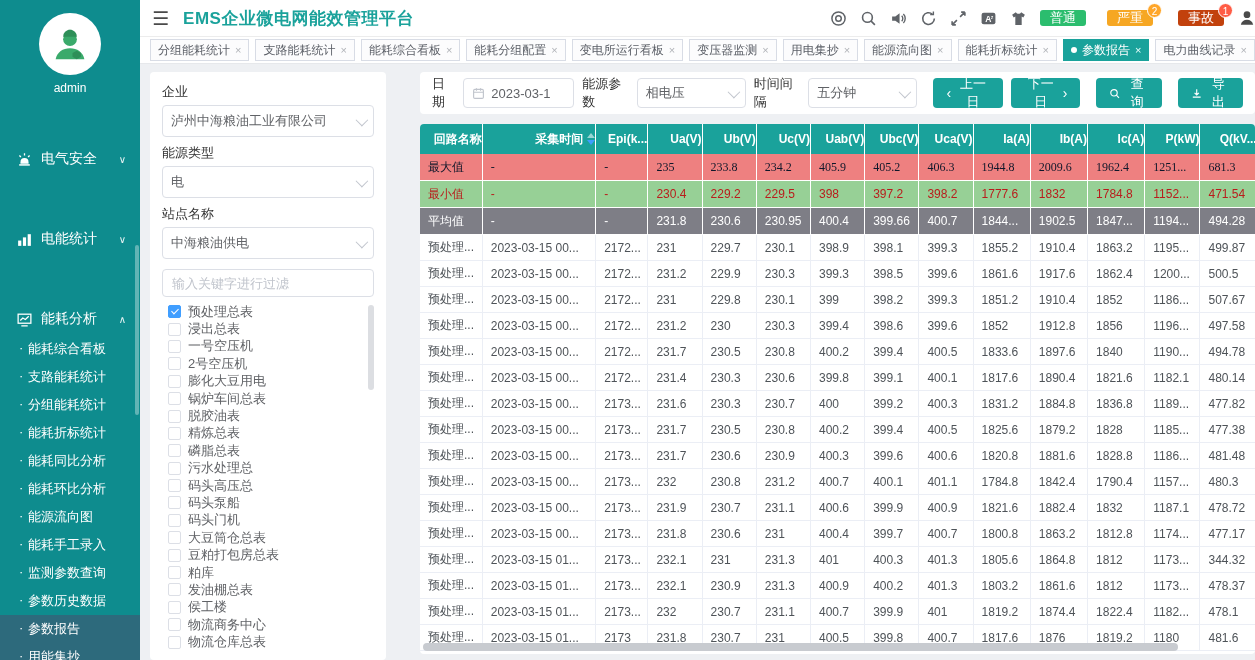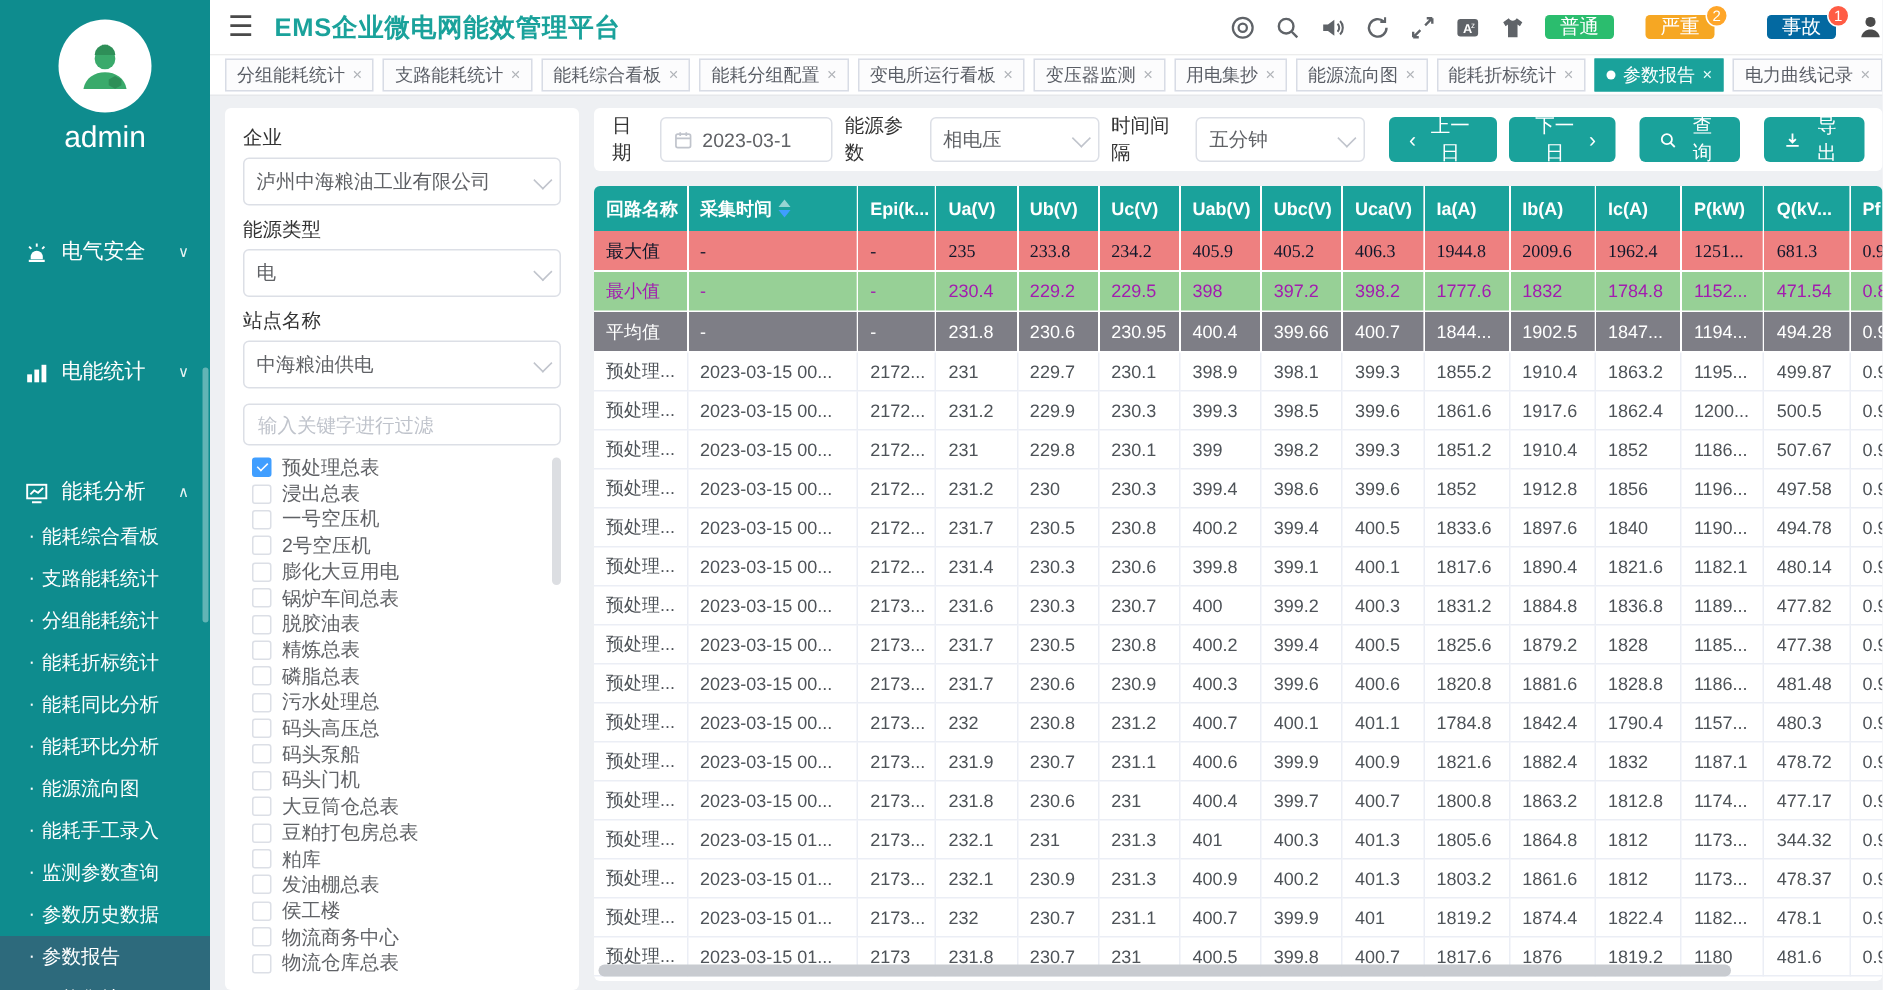--- a/index.html
+++ b/index.html
@@ -2,41 +2,41 @@
 <html><head>
 <meta charset="utf-8">
 <style>
   html,body{margin:0;padding:0;width:1255px;height:660px;overflow:hidden;
     font-family:"Liberation Sans","DejaVu Sans",sans-serif;background:#eef0f3;}
   .app{display:flex;width:1255px;height:660px;}
 
   
   .sidebar{width:140px;min-width:140px;background:#0e8c8e;color:#fff;position:relative;overflow:hidden;}
   .avatar-wrap{width:62px;height:62px;border-radius:50%;background:#fff;margin:13px auto 6px;display:flex;align-items:center;justify-content:center;}
-  .username{text-align:center;font-size:20px;margin-bottom:12px;}
+  .username{text-align:center;font-size:12px;margin-bottom:12px;}
   .nav-item{display:flex;align-items:center;gap:8px;padding:7px 8px 7px 16px;font-size:14px;cursor:pointer;margin-top:48px;}
   .nav-item .mi{width:17px;height:17px;display:inline-flex;}
   .nav-item .chev{margin-left:auto;margin-right:6px;font-size:10px;opacity:.9;}
   .nav-sub{padding:5px 4px 5px 28px;font-size:13px;cursor:pointer;position:relative;white-space:nowrap;}
   .nav-sub::before{content:"·";position:absolute;left:19px;}
   .nav-sub.active{background:#2d6a7c;}
   .side-scroll{position:absolute;right:1px;top:245px;width:4px;height:170px;background:rgba(255,255,255,.35);border-radius:2px;}
 
   
   .main{flex:1;display:flex;flex-direction:column;min-width:0;}
   .topbar{height:36px;background:#fff;display:flex;align-items:center;padding:0 8px 0 12px;border-bottom:1px solid #ececec;}
   .hamburger{font-size:19px;color:#4a4a4a;cursor:pointer;line-height:1;}
   .app-title{color:#1aa29b;font-size:17px;font-weight:bold;margin-left:14px;letter-spacing:.5px;}
   .topbar-right{margin-left:auto;display:flex;align-items:center;gap:13px;}
   .hicon{width:17px;height:17px;color:#5f6368;display:inline-flex;cursor:pointer;}
   .hicon svg{width:100%;height:100%;}
   .pill{position:relative;color:#fff;font-size:13px;padding:0 10px;border-radius:3px;cursor:pointer;line-height:1.2;}
   .pill-normal{background:#2bbd6e;}
   .pill-severe{background:#f6a723;margin-left:8px;}
-  .pill-accident{background:#0369a1;margin-left:22px;}
+  .pill-accident{background:#c2410c;margin-left:12px;}
   .cnt{position:absolute;top:-7px;right:-9px;min-width:15px;height:15px;border-radius:8px;
        color:#fff;font-size:10px;line-height:15px;text-align:center;border:1px solid #fff;font-style:normal;padding:0 2px;box-sizing:border-box;}
   .cnt-amber{background:#ffa629;}
   .cnt-red{background:#ff5c45;}
   .user-glyph{width:20px;height:18px;color:#4a4a4a;margin-right:-10px;}
 
   
   .tabbar{height:26px;background:#fff;display:flex;align-items:center;gap:6px;padding:0 10px;border-bottom:1px solid #e6e8eb;overflow:hidden;}
   .tab{display:flex;align-items:center;gap:5px;height:20px;padding:0 7px;background:#fcfcfd;border:1px solid #d8dce5;font-size:12px;color:#5a5e66;cursor:pointer;white-space:nowrap;}
   .tab .x{color:#b0b3b8;font-size:11px;line-height:1;}
@@ -52,35 +52,35 @@
   .chev-down{width:8px;height:8px;border-right:1.5px solid #c0c4cc;border-bottom:1.5px solid #c0c4cc;transform:rotate(45deg) translateY(-2px);flex:none;margin-left:4px;}
   .kw-input{height:28px;border:1px solid #dcdfe6;border-radius:4px;margin:6px 0 6px;padding:0 9px;font-size:13px;color:#606266;outline:none;width:100%;box-sizing:border-box;font-family:inherit;}
   .kw-input::placeholder{color:#c0c4cc;}
   .circuit-list{flex:1;overflow:hidden;position:relative;min-height:0;}
   .circuit{display:flex;align-items:center;gap:7px;height:17.4px;font-size:13px;color:#606266;cursor:pointer;padding-left:6px;white-space:nowrap;}
   .cbox{width:13px;height:13px;border:1px solid #dcdfe6;border-radius:2px;background:#fff;box-sizing:border-box;flex:none;position:relative;}
   .cbox.checked{background:#409eff;border-color:#409eff;}
   .cbox.checked::after{content:"";position:absolute;left:3.5px;top:1px;width:3px;height:6px;border-right:1.5px solid #fff;border-bottom:1.5px solid #fff;transform:rotate(45deg);}
   .list-scroll{position:absolute;right:0;top:2px;width:6px;height:85px;background:#dcdee2;border-radius:3px;}
 
-  .right-col{flex:1;display:flex;flex-direction:column;gap:10px;min-width:0;padding-right:0;}
+  .right-col{flex:1;display:flex;flex-direction:column;gap:10px;min-width:0;padding-right:0;margin-left:24px;}
   .toolbar-card{background:#fff;border-radius:4px;height:42px;display:flex;align-items:center;padding:0 12px;gap:8px;font-size:13px;color:#333;flex:none;}
   .date-box{height:28px;border:1px solid #dcdfe6;border-radius:4px;display:flex;align-items:center;gap:6px;padding:0 8px;width:104px;color:#606266;cursor:pointer;}
   .t-select{height:28px;border:1px solid #dcdfe6;border-radius:4px;display:flex;align-items:center;justify-content:space-between;padding:0 8px;font-size:13px;color:#606266;width:102px;cursor:pointer;}
   .btn{height:30px;background:#1aa29b;color:#fff;border:none;border-radius:4px;font-size:13px;padding:0 13px;display:flex;align-items:center;gap:5px;cursor:pointer;font-family:inherit;}
   .btn .ar{font-size:14px;line-height:1;}
   .btn svg{width:13px;height:13px;}
   .gap-l{margin-left:8px;}
 
   .table-card{background:#fff;border-radius:4px;flex:1;min-height:0;overflow:hidden;position:relative;margin-bottom:6px;margin-right:0;}
   table.grid{border-collapse:collapse;table-layout:fixed;width:883px;font-size:12px;}
-  .grid th{background:#1aa29b;color:#fff;font-weight:bold;text-align:left;height:30px;padding:0 0 0 8px;border-right:1px solid rgba(255,255,255,.45);white-space:nowrap;overflow:hidden;cursor:pointer;}
+  .grid th{background:#1aa29b;color:#fff;font-weight:bold;text-align:right;height:30px;padding:0 0 0 8px;border-right:1px solid rgba(255,255,255,.45);white-space:nowrap;overflow:hidden;cursor:pointer;}
   .grid td{height:25px;padding:0 0 0 8px;color:#4e5358;border-right:1px solid #ebeef5;border-bottom:1px solid #ebeef5;white-space:nowrap;overflow:hidden;}
   .grid tr.sum-max td{background:#ee8080;color:#0f172a;border-right:1px solid rgba(255,255,255,.65);border-bottom:1px solid #fff;height:26px;font-family:Liberation Serif, serif;}
-  .grid tr.sum-min td{background:#97d096;color:#a21caf;border-right:1px solid rgba(255,255,255,.65);border-bottom:1px solid #fff;height:26px;}
+  .grid tr.sum-min td{background:#97d096;color:#b91c1c;border-right:1px solid rgba(255,255,255,.65);border-bottom:1px solid #fff;height:26px;}
   .grid tr.sum-avg td{background:#7e7e86;color:#fff;border-right:1px solid rgba(255,255,255,.5);border-bottom:1px solid #fff;height:26px;}
   .sort{display:inline-flex;flex-direction:column;gap:2px;margin-left:4px;vertical-align:middle;}
   .sort .up{width:0;height:0;border-left:4px solid transparent;border-right:4px solid transparent;border-bottom:5px solid rgba(255,255,255,.55);}
   .sort .dn{width:0;height:0;border-left:4px solid transparent;border-right:4px solid transparent;border-top:5px solid #3f9eff;}
   .h-scroll{position:absolute;left:3px;bottom:3px;width:755px;height:8px;background:#c8cbd0;border-radius:4px;}
 </style>
 </head>
 <body>
 
 <div class="app">

